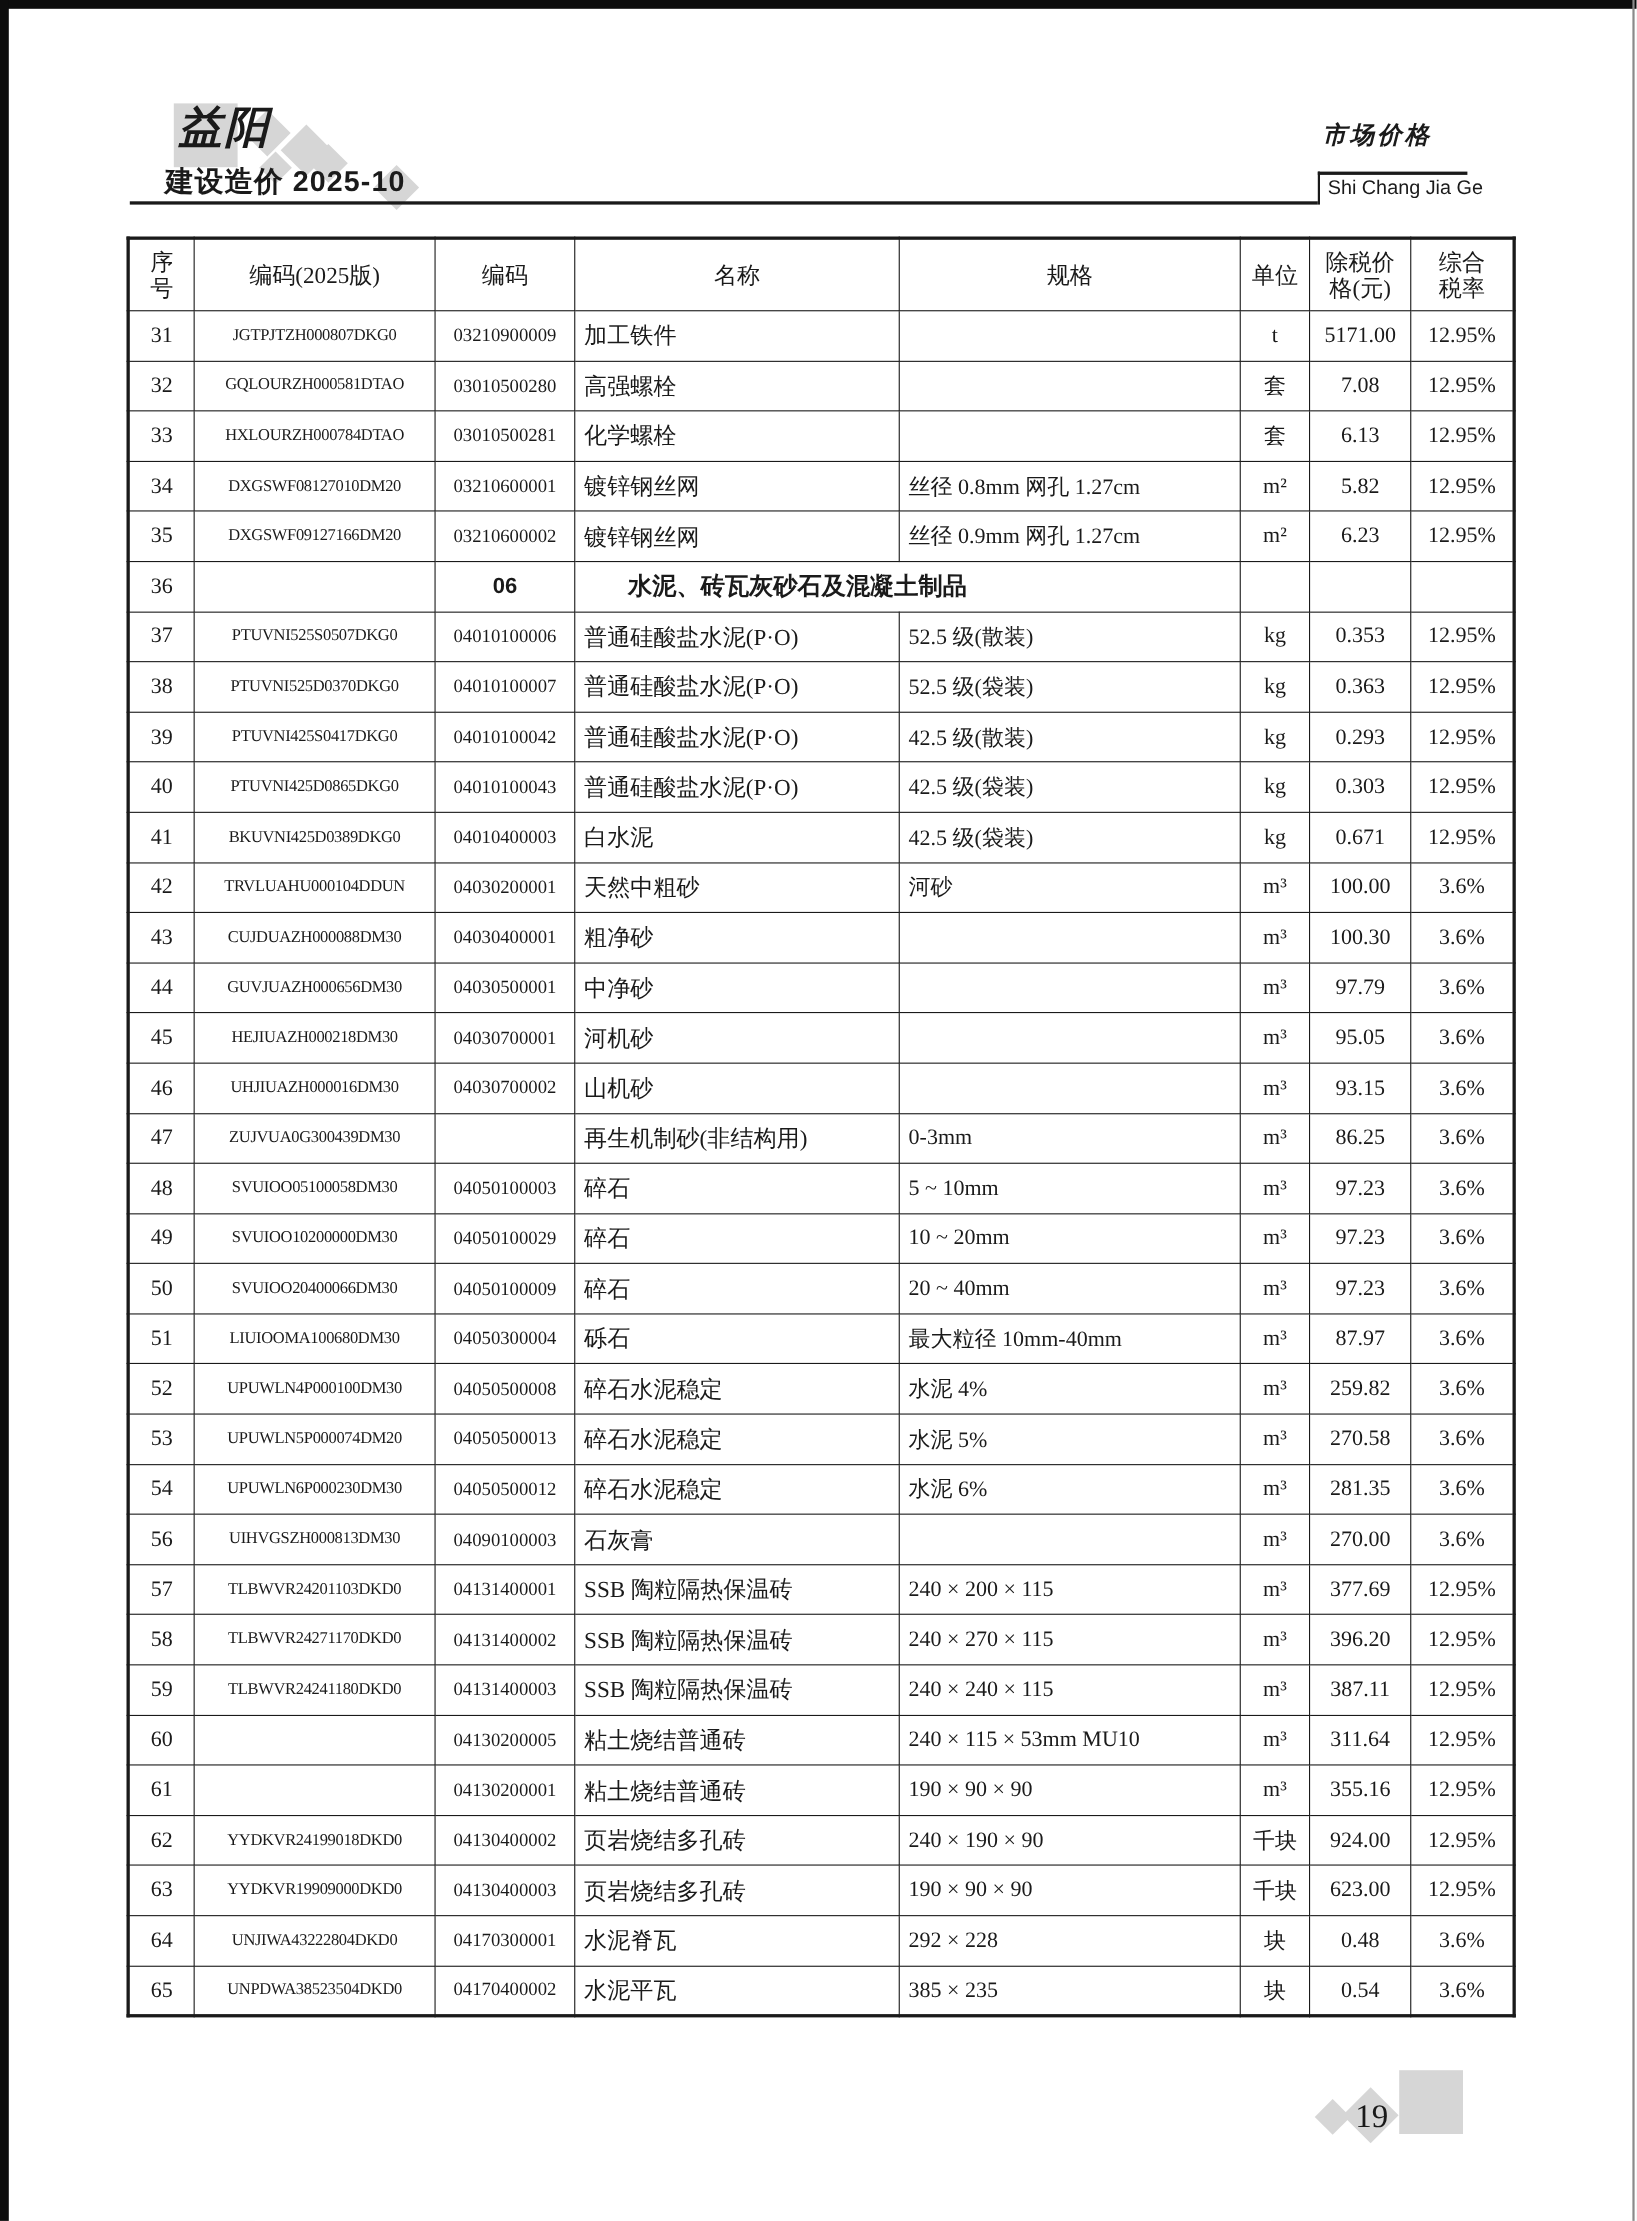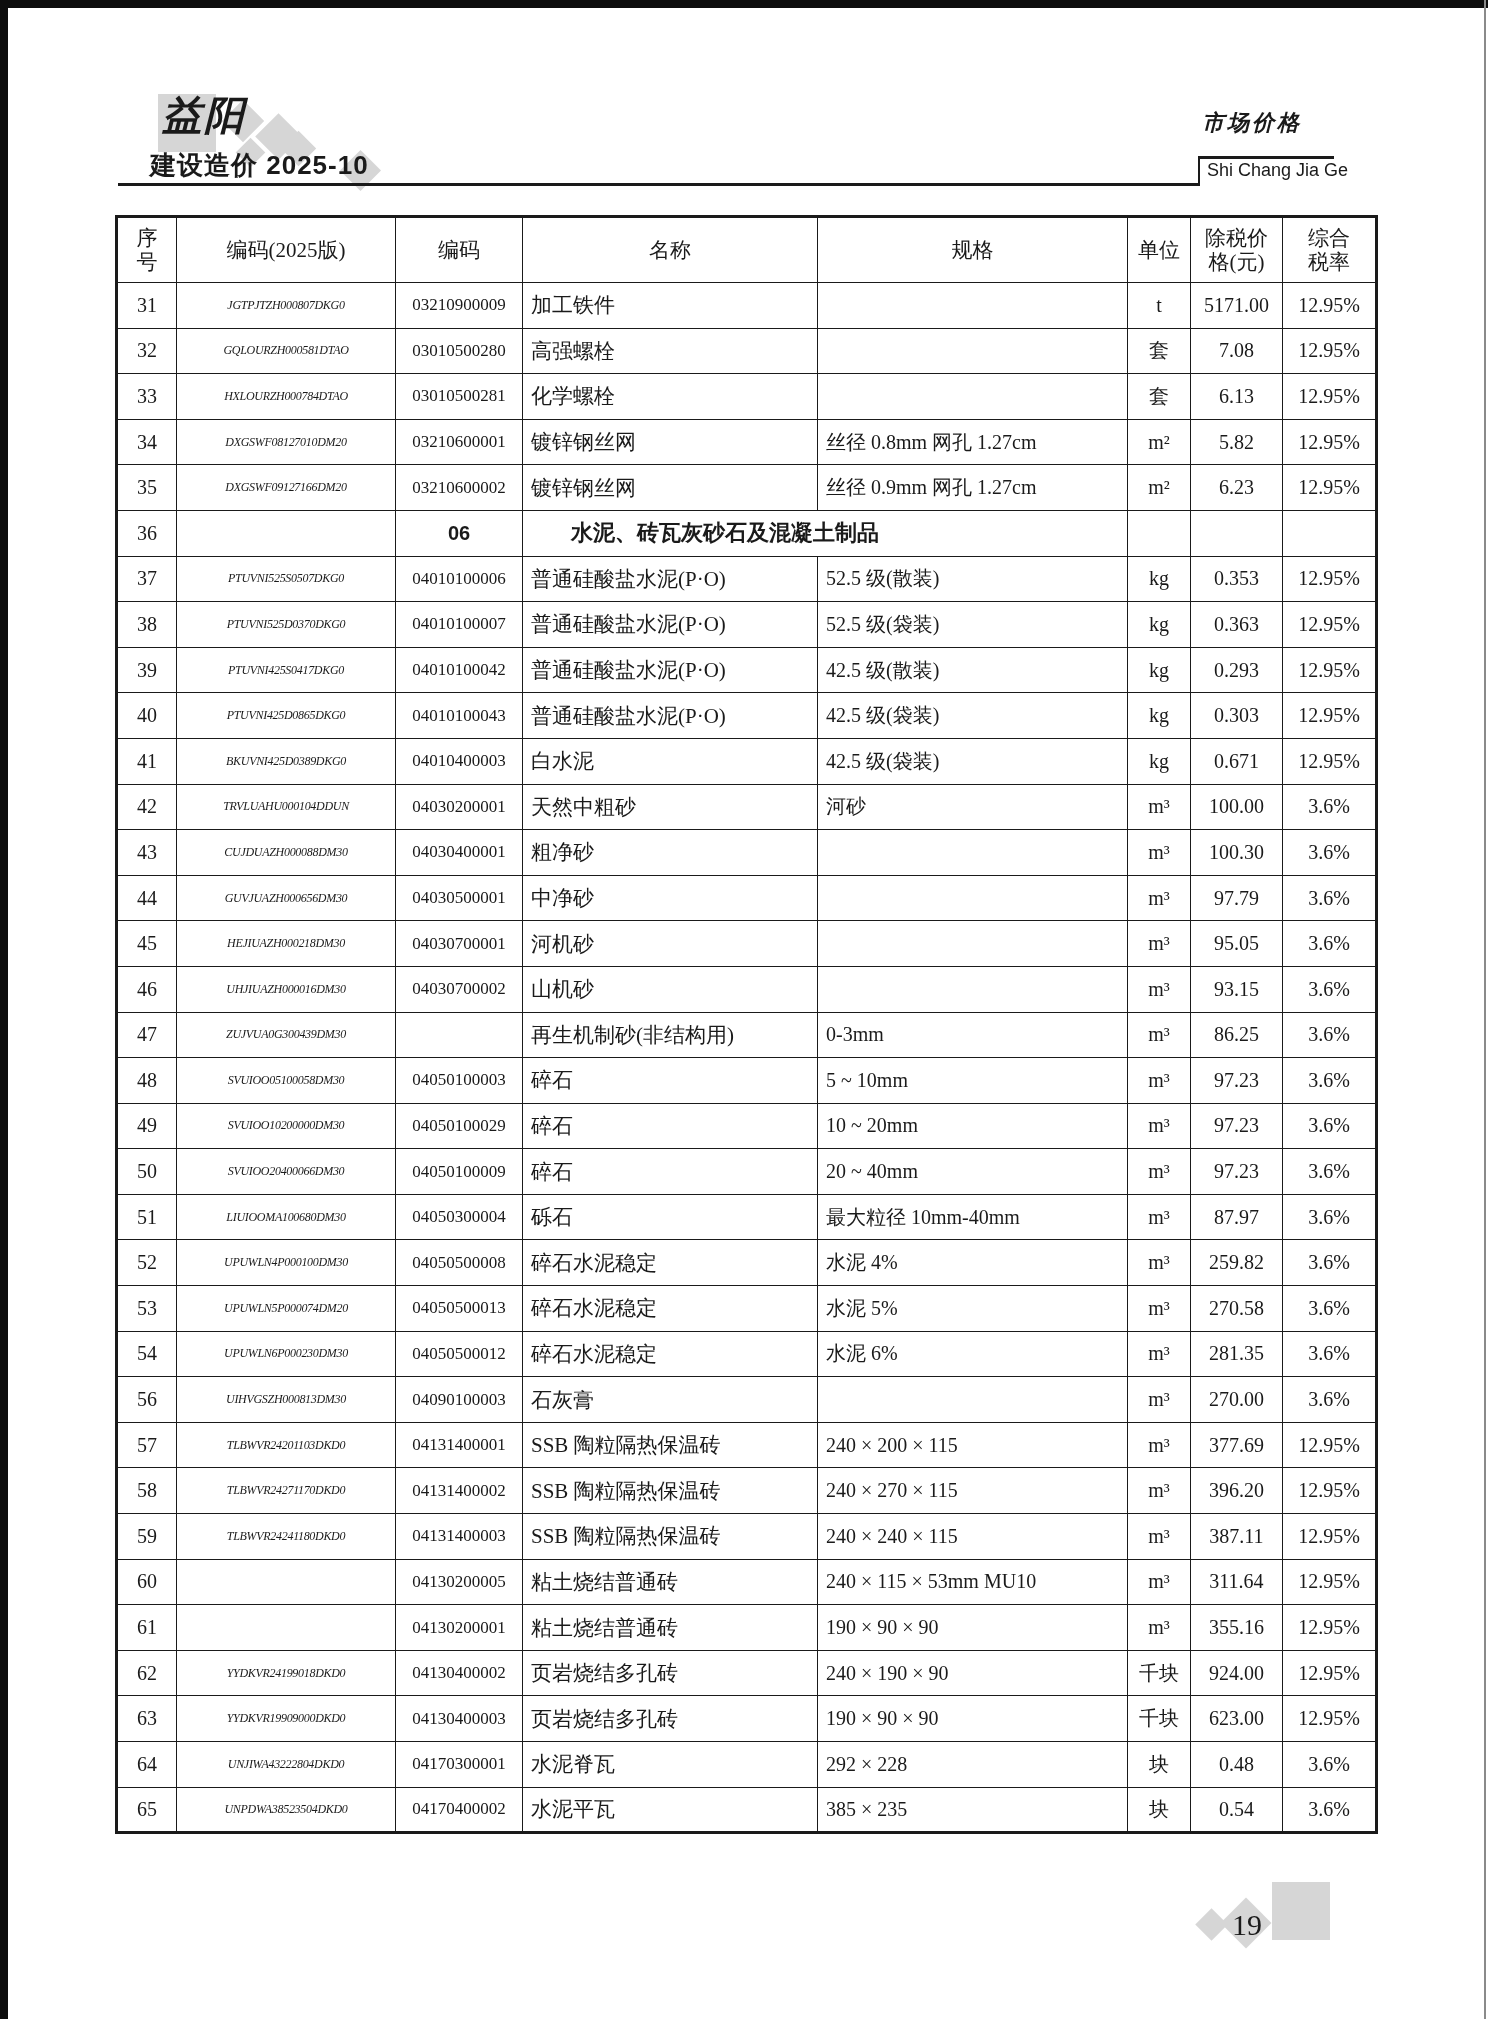--- a/index.html
+++ b/index.html
@@ -46,21 +46,21 @@
     border:3px solid #1a1a1a;
   }
   th,td{
     border:1.5px solid #1a1a1a;text-align:center;vertical-align:middle;
     padding:0 2px;overflow:hidden;white-space:nowrap;
   }
   thead tr{height:66px;}
   tbody tr{height:45.6px;}
   th{font-weight:normal;font-size:21px;line-height:1.15;}
   .c-no{font-size:20px;margin-left:48px;}
-  .c-code2025{font-size:12px;letter-spacing:-0.3px;font-style:italic;}
+  .c-code2025{font-size:15px;letter-spacing:-0.3px;}
   .c-code{font-size:17px;}
   .c-name{text-align:left;padding-left:8px;font-size:21px;margin-left:44px;}
   .c-spec{text-align:left;padding-left:8px;font-size:20px;}
   .c-unit{font-size:20px;}
   .c-price{font-size:20px;}
   .c-tax{font-size:20px;}
   tr.section-row .c-name{
     font-weight:bold;font-size:22px;
     font-family:"Liberation Sans","DejaVu Sans",sans-serif;
     padding-left:48px;

